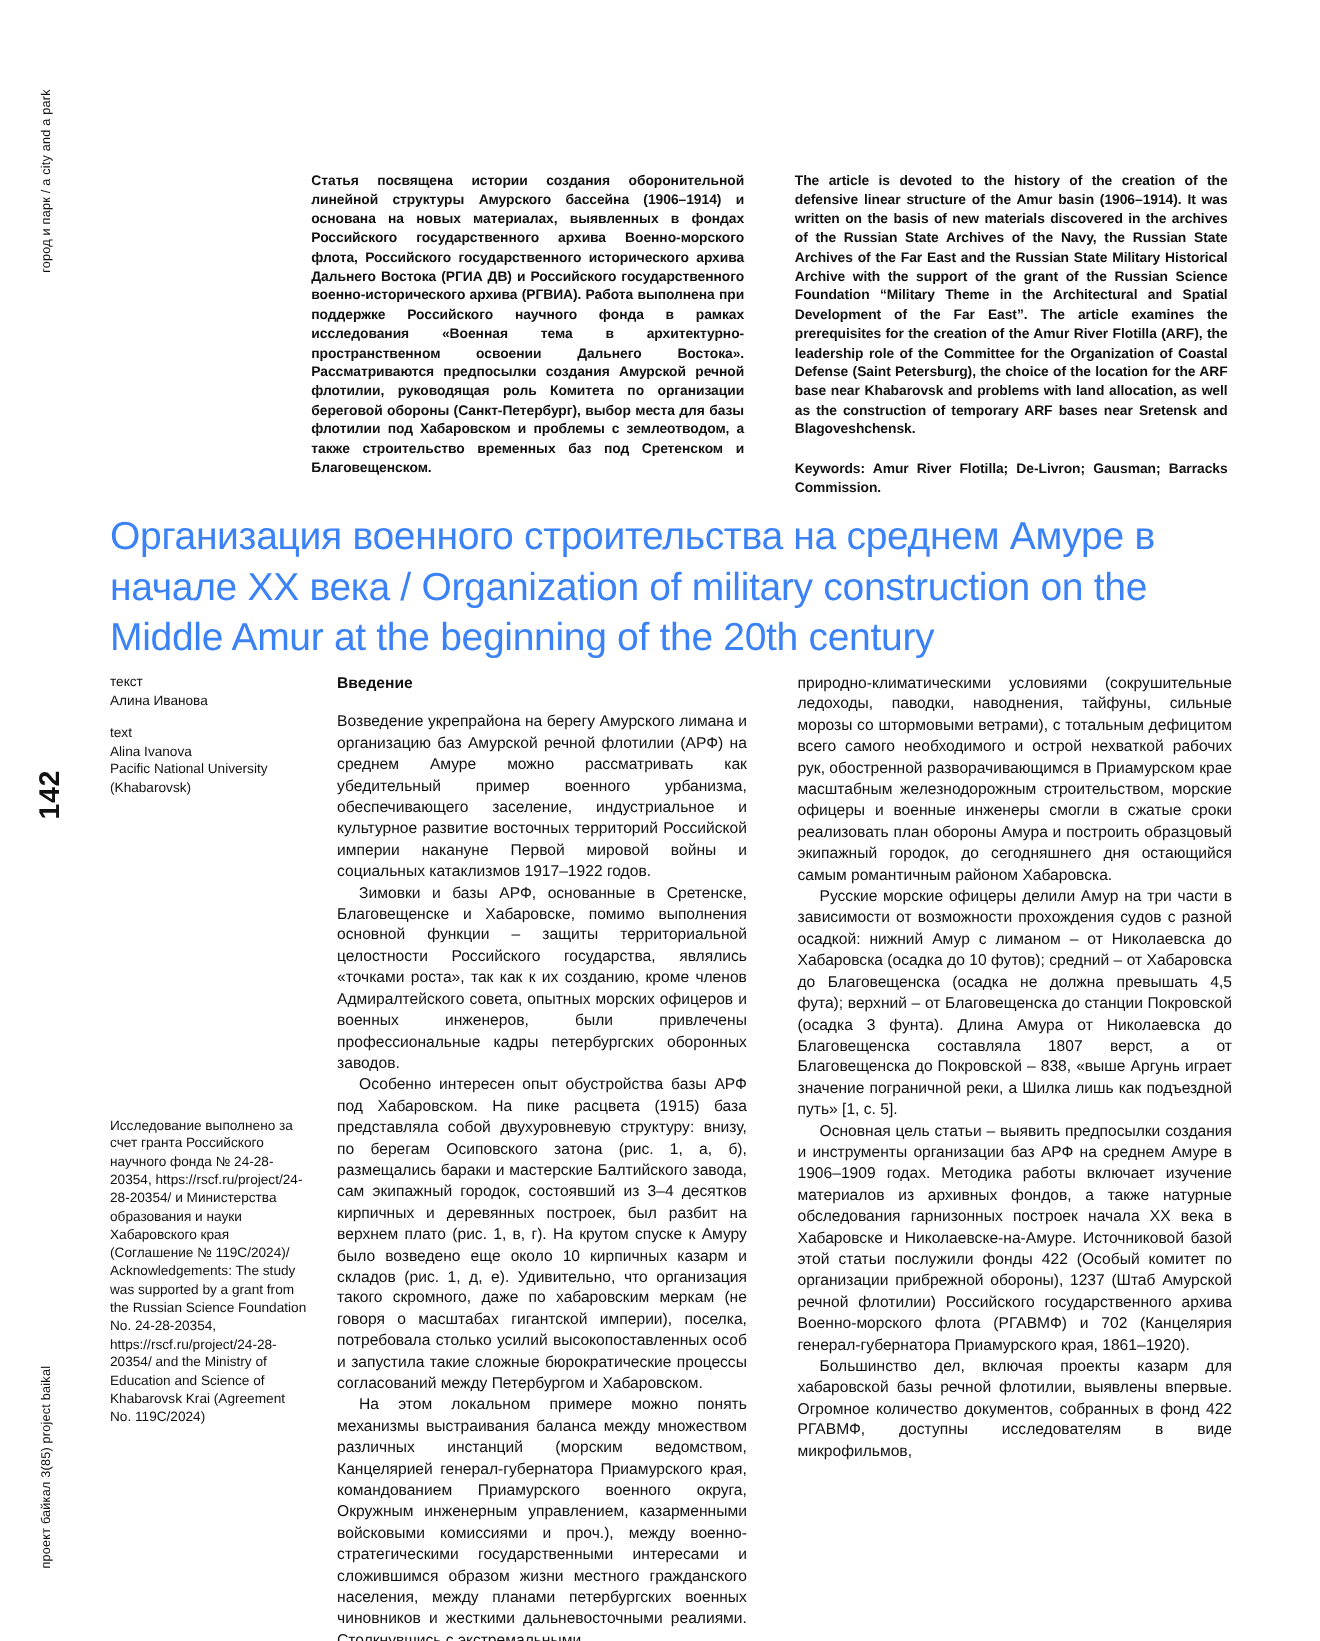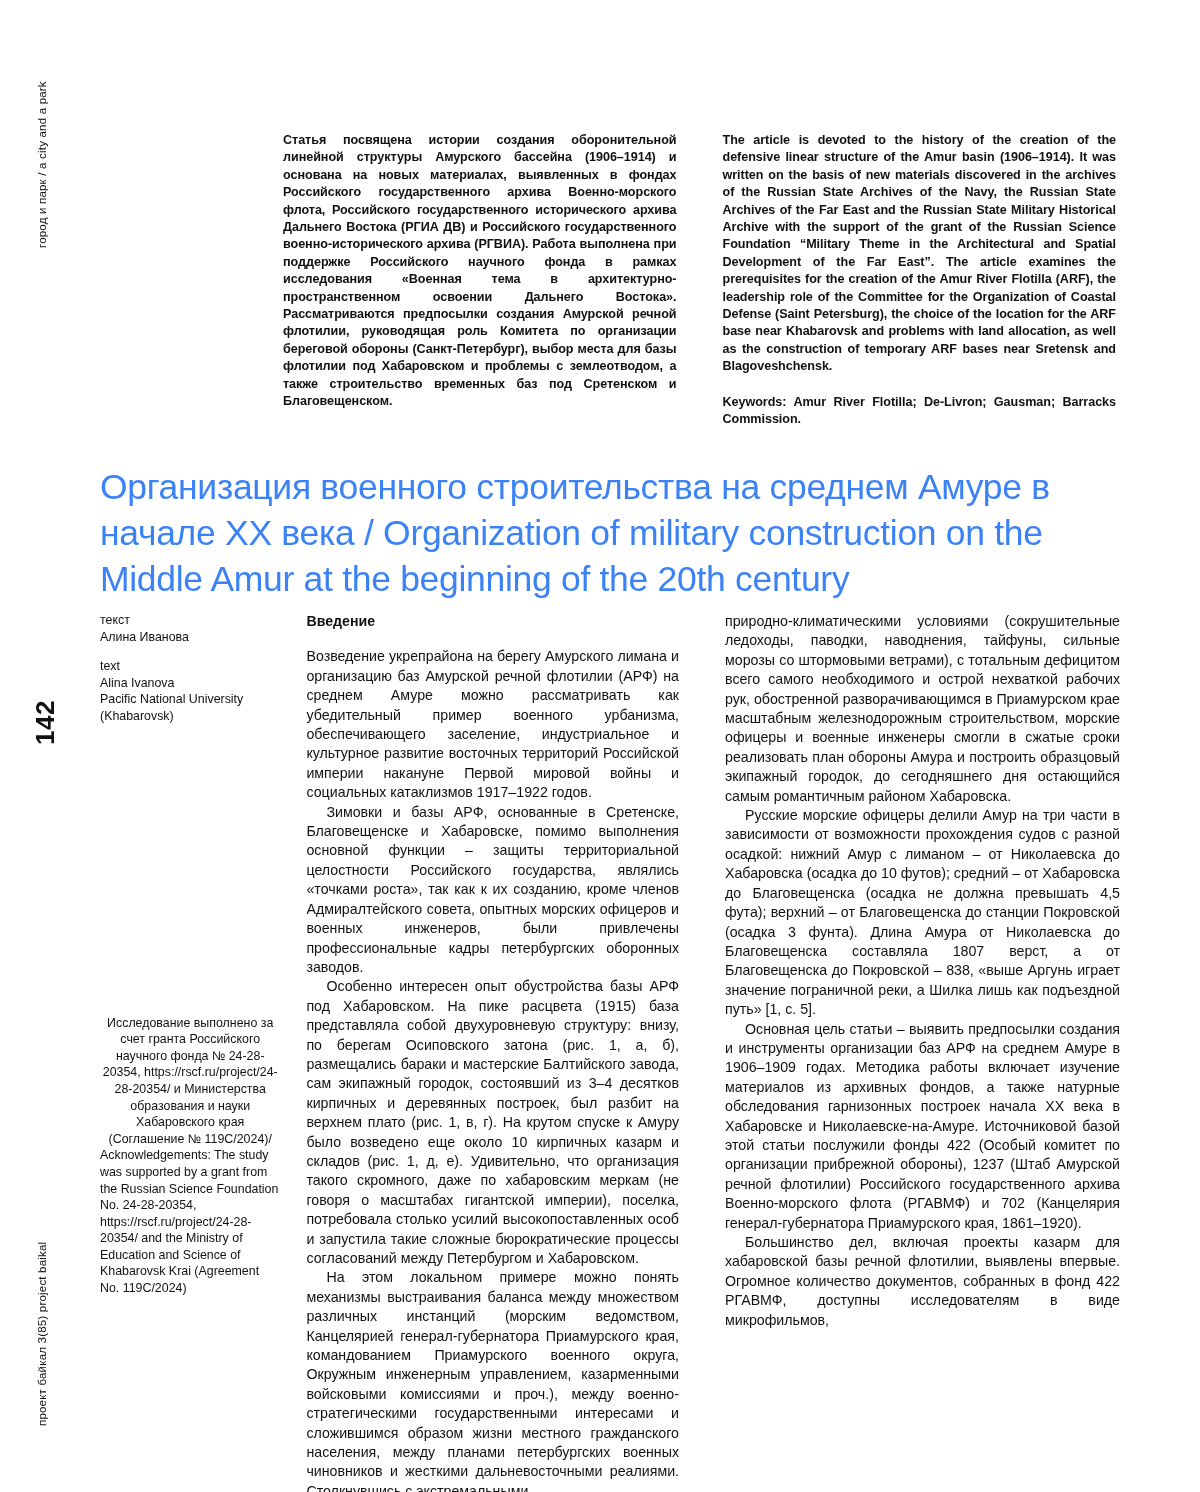--- a/index.html
+++ b/index.html
@@ -46,21 +46,21 @@
     writing-mode: vertical-rl;
     transform: rotate(180deg);
     font-size: 26px;
     font-weight: bold;
     letter-spacing: 0.5px;
   }
 
   
   #abstract-block {
     position: absolute;
-    top: 132px;
+    top: 156px;
     left: 283px;
     width: 833px;
     display: flex;
     gap: 46px;
   }
   .abs-col {
     width: 400px;
     font-size: 12.6px;
     line-height: 17.4px;
     font-weight: bold;
@@ -115,21 +115,20 @@
 
   .label-small { font-size: 12.4px; }
   .author-name { font-weight: normal; }
   .author-gap { height: 13px; }
   .affil { }
 
   #funding-note {
     margin-top: 290px;
     font-size: 12.4px;
     line-height: 16.6px;
-    text-align: center;
   }
   #ack-note {
     font-size: 12.4px;
     line-height: 16.6px;
   }
 
   .sec-head {
     font-weight: bold;
     font-size: 14.2px;
     margin-bottom: 16px;

